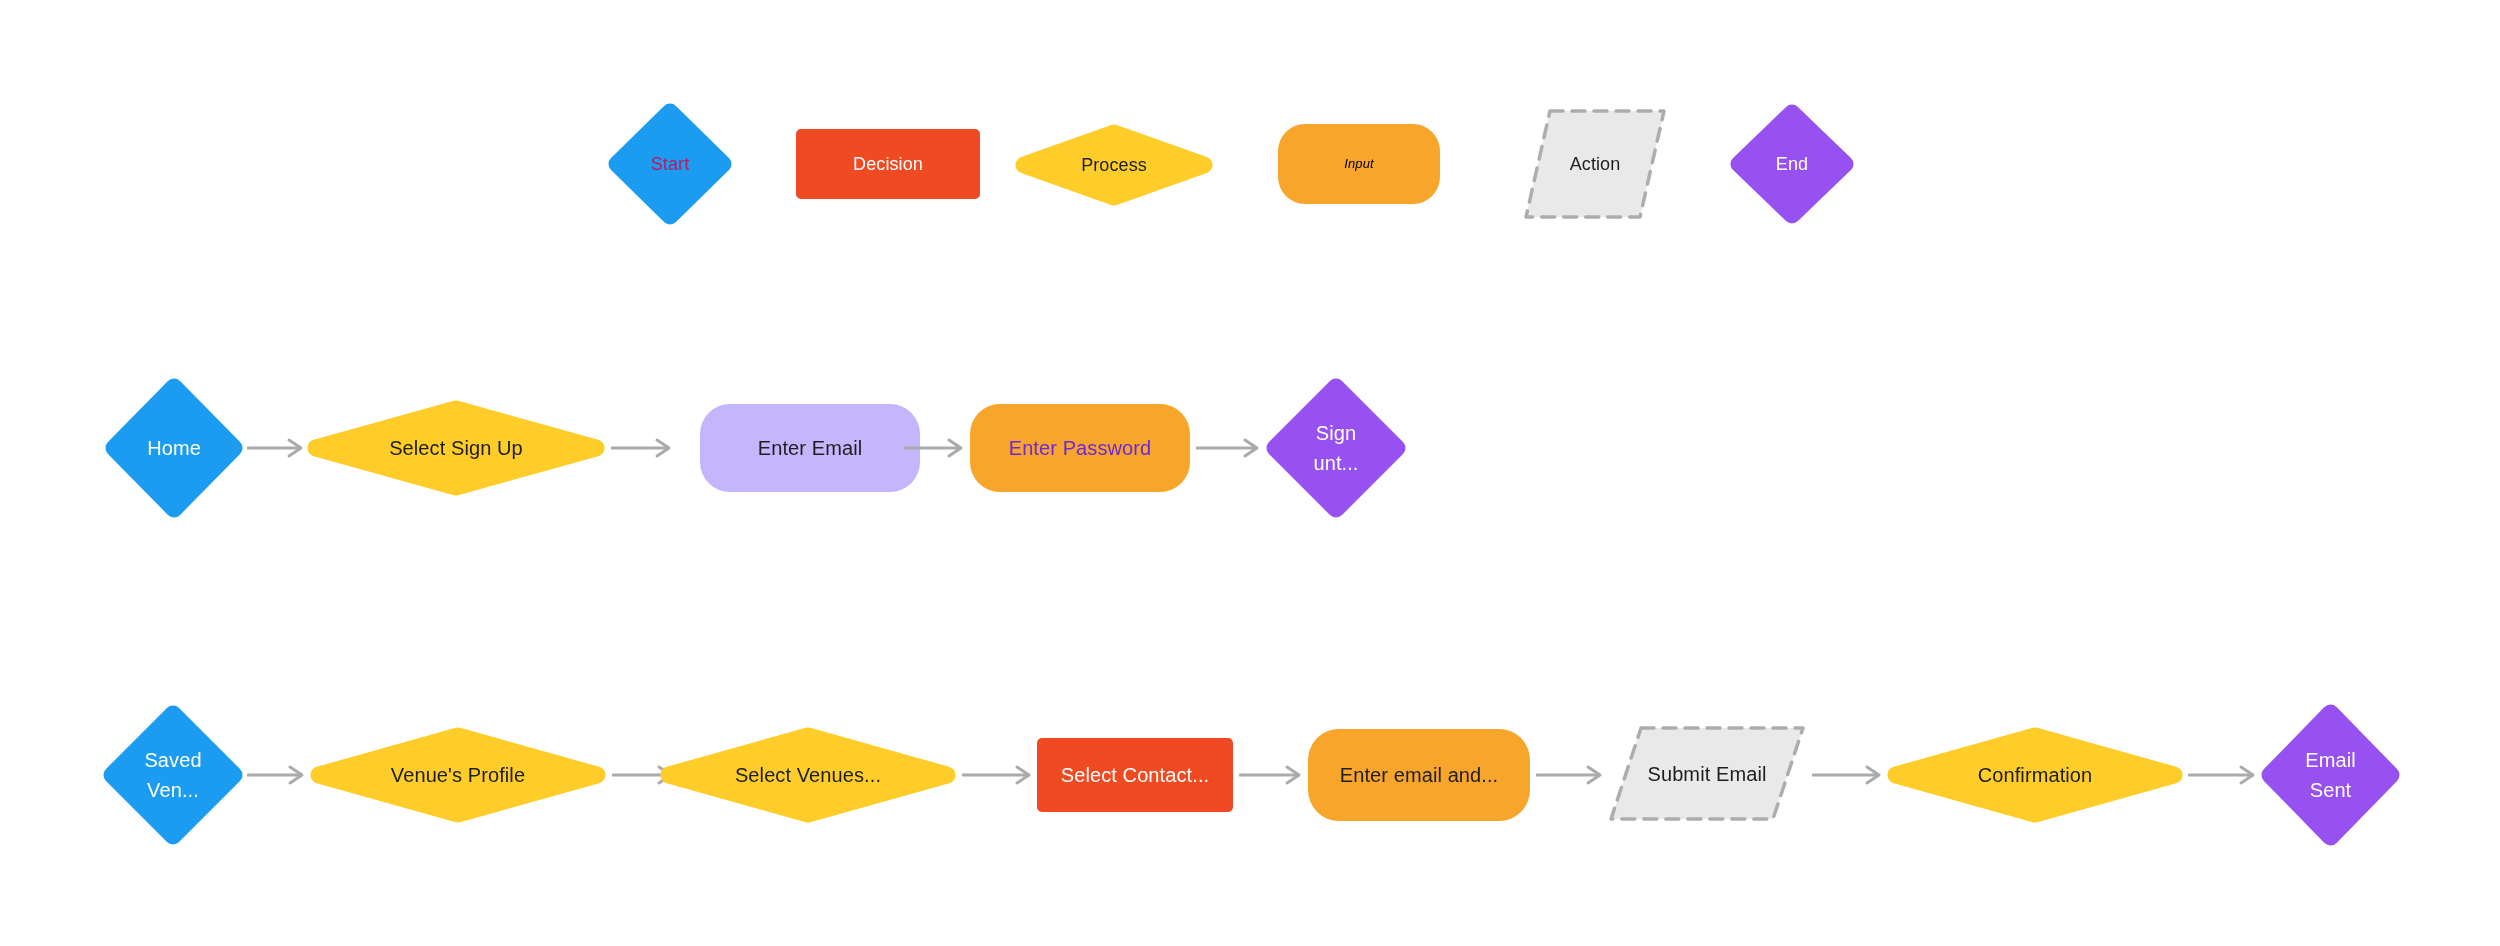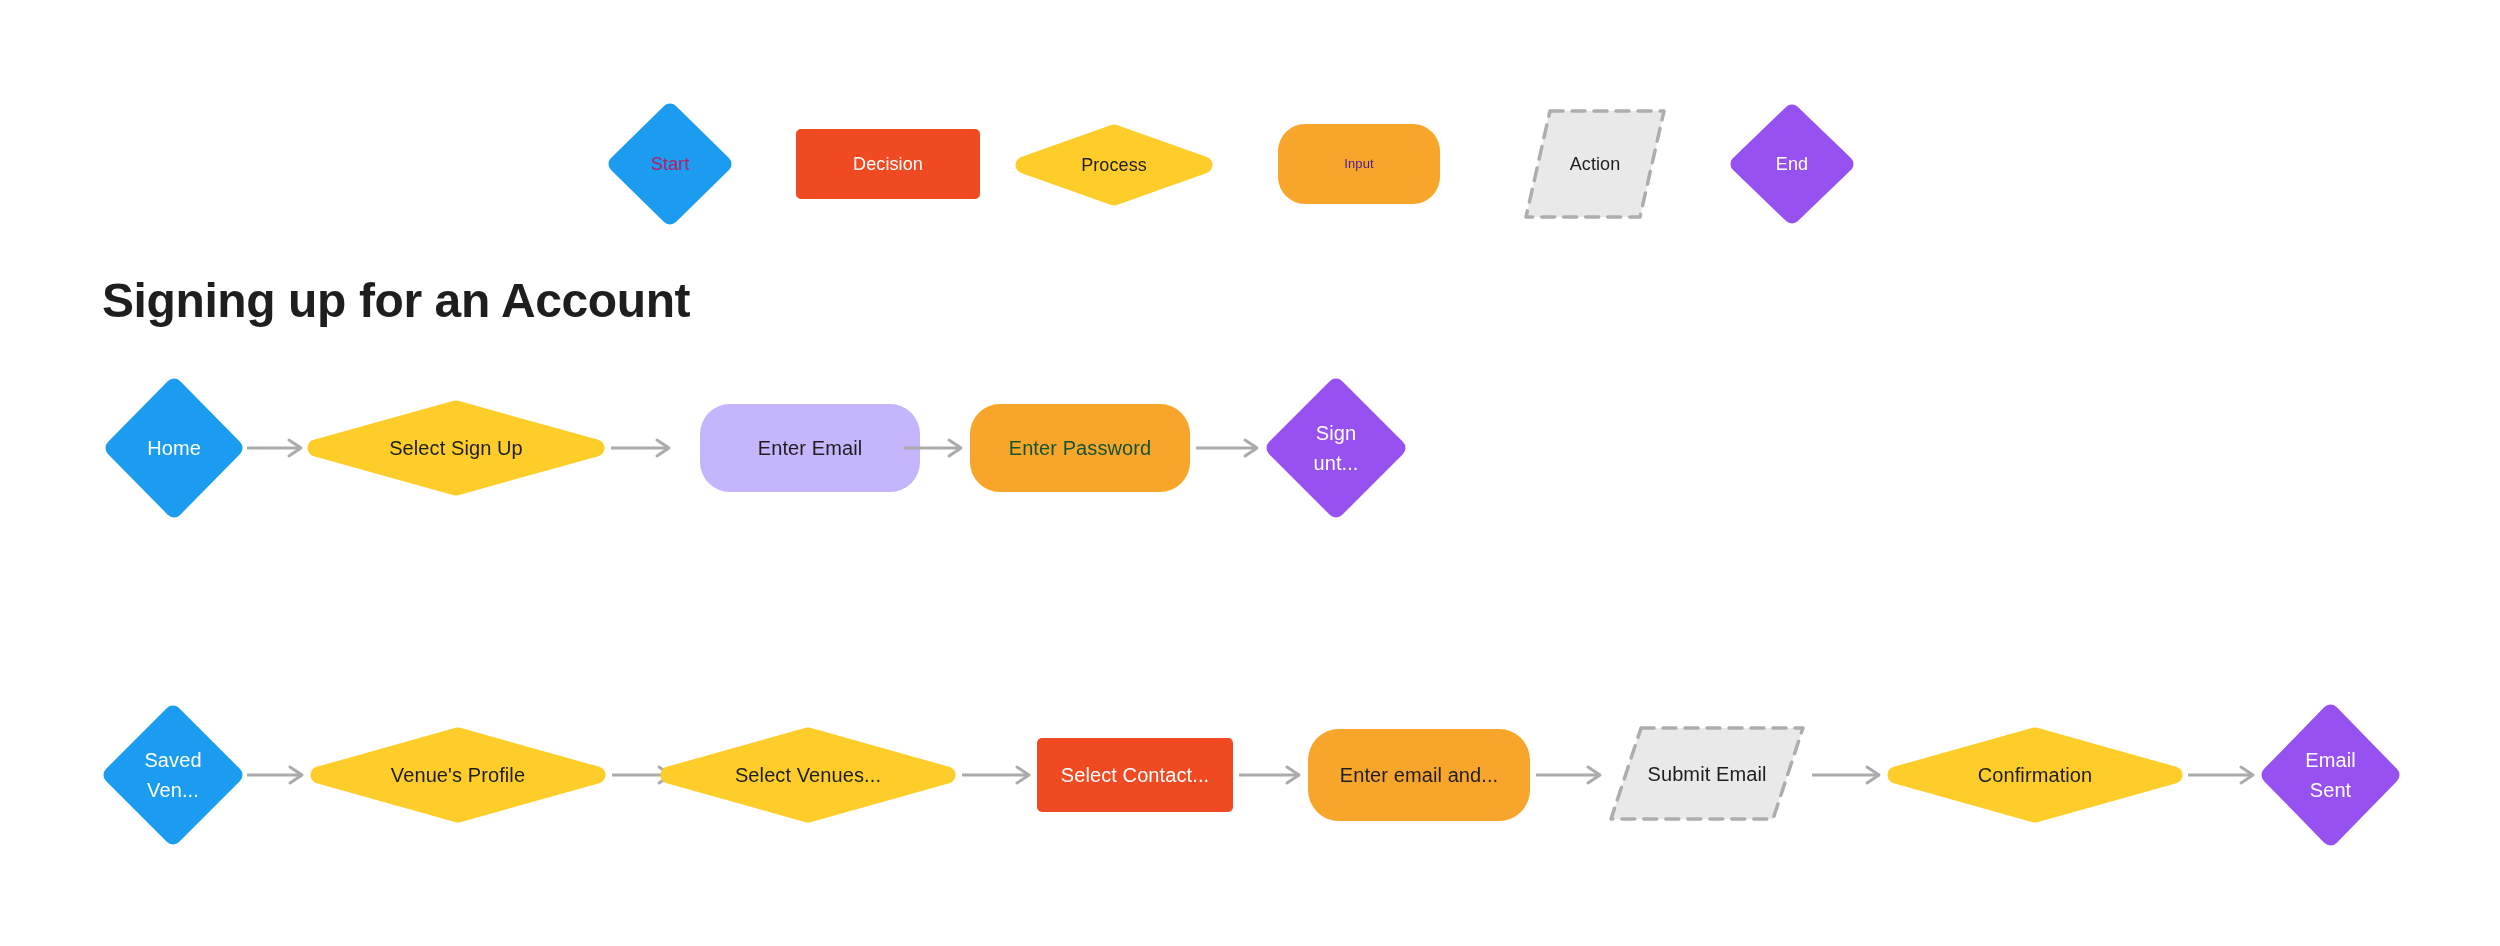--- a/index.html
+++ b/index.html
@@ -47,39 +47,38 @@
     </div>
 
     <div class="node" style="left:1015px;top:124px;width:198px;height:82px">
         <svg viewBox="0 0 198 82" class="shape-svg">
           <polygon points="99,9 189,41 99,73 9,41" fill="#FFCD29" stroke="#FFCD29" stroke-width="17" stroke-linejoin="round"></polygon>
         </svg>
       <div class="node-label legend-label" style="color: rgb(30, 30, 30);">Process</div>
     </div>
 
     <div class="node pill" style="left: 1278px; top: 124px; width: 162px; height: 80px; border-radius: 27px; background: rgb(248, 166, 43);">
-      <div class="node-label label-sm" style="color: #4c1d95;">Input</div>
+      <div class="node-label label-sm" style="color: #000000; font-style: italic;">Input</div>
     </div>
 
     <div class="node" style="left:1524px;top:109px;width:142px;height:110px">
         <svg viewBox="0 0 142 110" class="shape-svg">
           <polygon points="26,2 140,2 116,108 2,108" fill="#E9E9E9" stroke="#ADADAD" stroke-width="3.5" stroke-dasharray="13 9" stroke-linecap="round" stroke-linejoin="round"></polygon>
         </svg>
       <div class="node-label legend-label" style="color: rgb(30, 30, 30);">Action</div>
     </div>
 
     <div class="node" style="left:1730px;top:104px;width:124px;height:120px">
         <svg viewBox="0 0 124 120" class="shape-svg">
           <polygon points="62,9 115,60 62,111 9,60" fill="#9651F0" stroke="#9651F0" stroke-width="17" stroke-linejoin="round"></polygon>
         </svg>
       <div class="node-label legend-label" style="color: rgb(255, 255, 255);">End</div>
     </div>
   </div>
 
-  <h2 class="heading" style="left: 102px; top: 272px; color: rgb(30, 30, 30);">Signing up for an Account</h2>
 
   <div>
 
     <div class="node" style="left:105px;top:378px;width:138px;height:140px">
         <svg viewBox="0 0 138 140" class="shape-svg">
           <polygon points="69,9 129,70 69,131 9,70" fill="#1B9CF1" stroke="#1B9CF1" stroke-width="17" stroke-linejoin="round"></polygon>
         </svg>
       <div class="node-label" style="color: rgb(255, 255, 255);">Home</div>
     </div>
 
@@ -103,21 +102,21 @@
     <div class="node pill" style="left: 700px; top: 404px; width: 220px; height: 88px; background: #c4b5fd;">
       <div class="node-label" style="color: rgb(30, 30, 30);">Enter Email</div>
     </div>
 
     <svg class="arrow" style="left:904px;top:436px" width="60" height="24" viewBox="0 0 60 24">
         <line x1="1" y1="12" x2="54" y2="12" stroke="#ABABAB" stroke-width="3" stroke-linecap="round"></line>
       <polyline points="45,4 57,12 45,20" fill="none" stroke="#ABABAB" stroke-width="3" stroke-linecap="round" stroke-linejoin="round"></polyline>
       </svg>
 
     <div class="node pill" style="left: 970px; top: 404px; width: 220px; height: 88px; background: rgb(248, 166, 43);">
-      <div class="node-label" style="color: #14532d;">Enter Password</div>
+      <div class="node-label" style="color: #6d28d9;">Enter Password</div>
     </div>
 
     <svg class="arrow" style="left:1196px;top:436px" width="64" height="24" viewBox="0 0 64 24">
         <line x1="1" y1="12" x2="58" y2="12" stroke="#ABABAB" stroke-width="3" stroke-linecap="round"></line>
       <polyline points="49,4 61,12 49,20" fill="none" stroke="#ABABAB" stroke-width="3" stroke-linecap="round" stroke-linejoin="round"></polyline>
       </svg>
 
     <div class="node" style="left:1266px;top:378px;width:140px;height:140px">
         <svg viewBox="0 0 140 140" class="shape-svg">
           <polygon points="70,9 131,70 70,131 9,70" fill="#9651F0" stroke="#9651F0" stroke-width="17" stroke-linejoin="round"></polygon>

